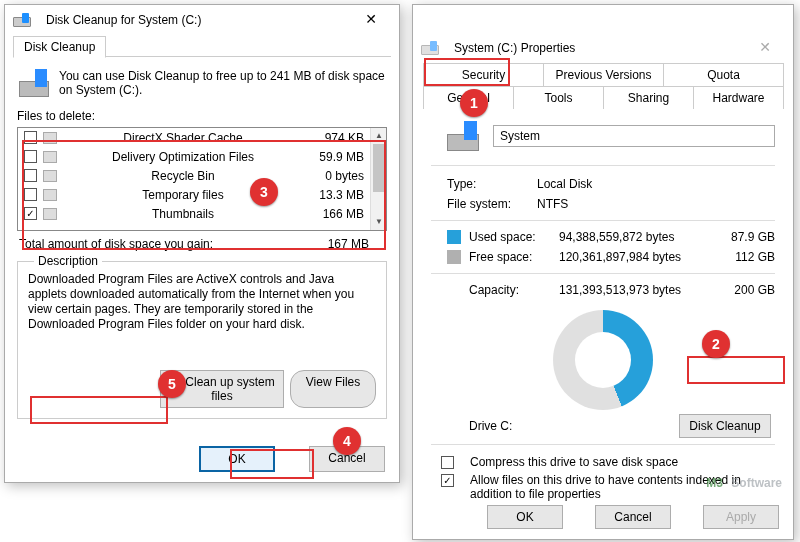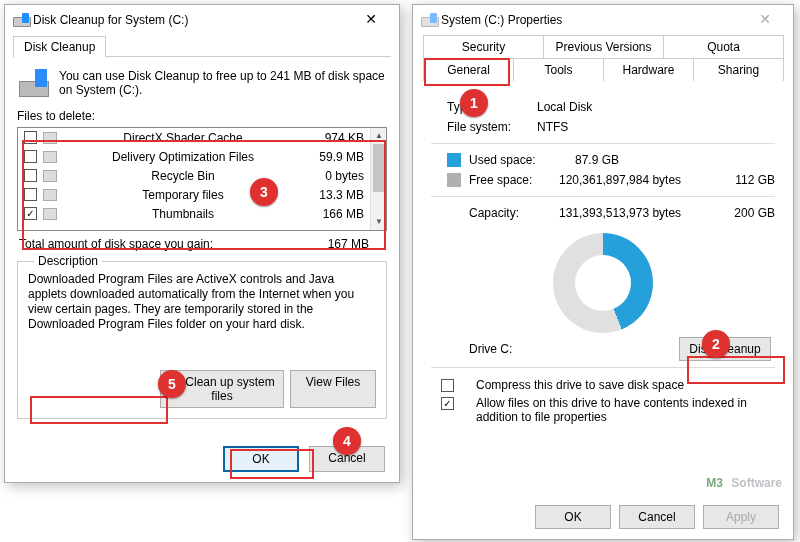--- a/index.html
+++ b/index.html
@@ -1,18 +1,18 @@
 <!DOCTYPE html>
 <html><head>
 <meta charset="utf-8">
 <style>
   * { box-sizing: border-box; margin: 0; padding: 0; font-family: "Segoe UI", Tahoma, sans-serif; font-size: 12px; }
   body { width: 800px; height: 542px; background: #fff; position: relative; overflow: hidden; }
   .dialog { position: absolute; background: #fff; border: 1px solid #aaa; box-shadow: 3px 3px 12px rgba(0,0,0,0.25); }
-  .titlebar { height: 30px; display: flex; align-items: center; padding: 0 8px; }
+  .titlebar { height: 30px; display: flex; align-items: center; padding: 0 8px; gap: 13px; }
   .titlebar .title { flex: 1; padding-left: 4px; color: #000; }
   .titlebar .close { width: 40px; height: 20px; text-align: center; font-size: 14px; cursor: default; line-height: 18px; }
   .drive-icon { width: 16px; height: 14px; position: relative; }
   .drive-icon::before { content:""; position:absolute; left:0; bottom:0; width:16px; height:8px; background:#ccc; border:1px solid #888; border-radius:1px; }
   .drive-icon::after { content:""; position:absolute; left:9px; top:0; width:7px; height:10px; background:#1e90ff; border-radius:1px; }
 
   
   #dc { left: 4px; top: 4px; width: 396px; height: 479px; }
   #dc .tabstrip { position: relative; height: 22px; border-bottom: 1px solid #ccc; margin: 0 8px; }
   #dc .tab { position: absolute; top: 1px; left: 0; border: 1px solid #ccc; border-bottom: 1px solid #fff; padding: 3px 10px; background: #fff; }
@@ -33,28 +33,28 @@
   .scrollbar .up, .scrollbar .dn { position:absolute; left:0; width:16px; height:16px; font-size:8px; text-align:center; line-height:16px; color:#555; }
   .scrollbar .up{top:0}.scrollbar .dn{bottom:0}
   .scrollbar .thumb{ position:absolute; left:2px; top:16px; width:12px; height:48px; background:#c5c5c5; }
   #dc .totalrow { display:flex; padding:6px 2px 10px 2px; }
   #dc .totalrow .val { flex:0 0 80px; text-align:right; padding-right:16px; }
   #dc .descbox { border:1px solid #ccc; padding:10px 10px 12px 10px; position:relative; height:158px; }
   #dc .descbox .legend { position:absolute; top:-8px; left:16px; background:#fff; padding:0 4px; }
   #dc .descbox p { line-height:15px; }
   #dc .btnrow { position:absolute; bottom:10px; right:10px; display:flex; gap:6px; }
   .btn { border:1px solid #adadad; background: #e7e7e7; padding:4px 0; text-align:center; cursor:default; }
-  .btn.w { width:124px; } .btn.m { width:86px; } .btn.s { width:76px; }
+  .btn.w { width:124px; } .btn.m { width:86px;border-radius:14px; } .btn.s { width:76px;margin-left:24px; }
   .btn.primary { border:2px solid #0a64a4; background:#e5f1fb; }
   .shield { display:inline-block; width:12px; height:12px; background: conic-gradient(#4286f4 0 25%, #ffd24c 0 50%, #4286f4 0 75%, #ffd24c 0 100%); border-radius:2px; vertical-align:-2px; margin-right:4px; }
   #dc .bottom-buttons { position:absolute; bottom:10px; right:14px; display:flex; gap:10px; }
 
   
   #pr { left: 412px; top: 4px; width: 382px; height: 536px; }
-  #pr .titlebar { color:#888; }
+  #pr .titlebar { color:#888;margin-top:28px; }
   #pr .titlebar .close { color:#aaa; }
   #pr .tabs { position:relative; height:44px; margin:0 10px; border-bottom:1px solid #ccc; }
   #pr .tabrow { display:flex; }
   #pr .tabrow .tb { flex:1; text-align:center; padding:4px 0; border:1px solid #ccc; border-bottom:none; margin-right:-1px; background:#fff; }
   #pr .content { padding:10px 18px; position:relative; }
   #pr .namefield { display:flex; align-items:center; gap:14px; padding:4px 0 14px 16px; border-bottom:1px solid #ddd; }
   #pr .namefield .big-drive { width:32px; height:30px; position:relative; flex:0 0 32px; }
   #pr .namefield .big-drive::before { content:""; position:absolute; left:0; bottom:0; width:30px; height:15px; background:#bbb; border:1px solid #888; }
   #pr .namefield .big-drive::after { content:""; position:absolute; left:17px; top:0; width:13px; height:19px; background:#2a8cff; }
   #pr .namefield input { flex:1; border:1px solid #aaa; height:22px; padding:0 6px; }
@@ -63,21 +63,21 @@
   #pr .kv .v1 { flex:1; }
   #pr .sep { border-top:1px solid #ddd; margin:6px 0; }
   #pr .sp { display:flex; align-items:center; padding:3px 0 3px 16px; }
   #pr .sp .sw { width:14px; height:14px; margin-right:8px; }
   #pr .sp .lbl { width:90px; }
   #pr .sp .bytes { flex:1; }
   #pr .sp .gb { width:60px; text-align:right; }
   #pr .donut { width:100px; height:100px; border-radius:50%; background: conic-gradient(#26a0da 0 158deg, #e0e0e0 158deg 360deg); position:relative; margin:10px auto 4px auto; }
   #pr .donut::after { content:""; position:absolute; left:22px; top:22px; width:56px; height:56px; border-radius:50%; background:#fff; }
   #pr .dcap { display:flex; align-items:center; justify-content:space-between; padding:0 4px 0 38px; }
-  #pr .cbrow { display:flex; align-items:flex-start; gap:22px; padding:4px 6px 0 10px; }
+  #pr .cbrow { display:flex; align-items:flex-start; gap:16px; padding:4px 6px 0 10px; }
   #pr .cbrow .cb { width:13px; height:13px; border:1px solid #555; flex:0 0 13px; margin-top:1px; display:flex; align-items:center; justify-content:center; font-size:10px; }
   #pr .bottom { position:absolute; bottom:10px; right:14px; display:flex; gap:8px; }
 
   
   .redbox { position:absolute; border:2px solid #e03030; pointer-events:none; }
   .badge { position:absolute; width:28px; height:28px; border-radius:50%; background:#e03131; color:#fff; font-weight:bold; font-size:14px; display:flex; align-items:center; justify-content:center; box-shadow:0 1px 2px rgba(0,0,0,0.4); pointer-events:none; }
 
   
   .wm { position:absolute; right:18px; bottom:48px; font-size:30px; font-weight:600; color:#9aa0a6; opacity:.65; pointer-events:none; letter-spacing:0; }
   .wm .m { color:#2e7d32; font-weight:800; }
@@ -166,38 +166,43 @@
   </div>
   <div class="tabs">
     <div class="tabrow">
       <div class="tb">Security</div>
       <div class="tb">Previous Versions</div>
       <div class="tb">Quota</div>
     </div>
     <div class="tabrow">
       <div class="tb">General</div>
       <div class="tb">Tools</div>
+      <div class="tb">Sharing</div>
       <div class="tb">Hardware</div>
-      <div class="tb">Sharing</div>
     </div>
   </div>
   <div class="content">
+    <div class="namefield">
+      <div class="big-drive"></div>
+      <input type="text" value="System" style="">
+    </div>
     <div style="height:8px"></div>
     <div class="kv">
         <span class="k">Type:</span>
         <span class="v1">Local Disk</span>
       </div>
     <div class="kv">
         <span class="k">File system:</span>
         <span class="v1">NTFS</span>
       </div>
     <div class="sep"></div>
     <div class="sp">
         <span class="sw" style="background:#26a0da"></span>
         <span class="lbl">Used space:</span>
+        <span class="bytes">94,388,559,872 bytes</span>
         <span class="gb">87.9 GB</span>
       </div>
     <div class="sp">
         <span class="sw" style="background:#b0b0b0"></span>
         <span class="lbl">Free space:</span>
         <span class="bytes">120,361,897,984 bytes</span>
         <span class="gb">112 GB</span>
       </div>
     <div class="sep"></div>
     <div class="sp">

